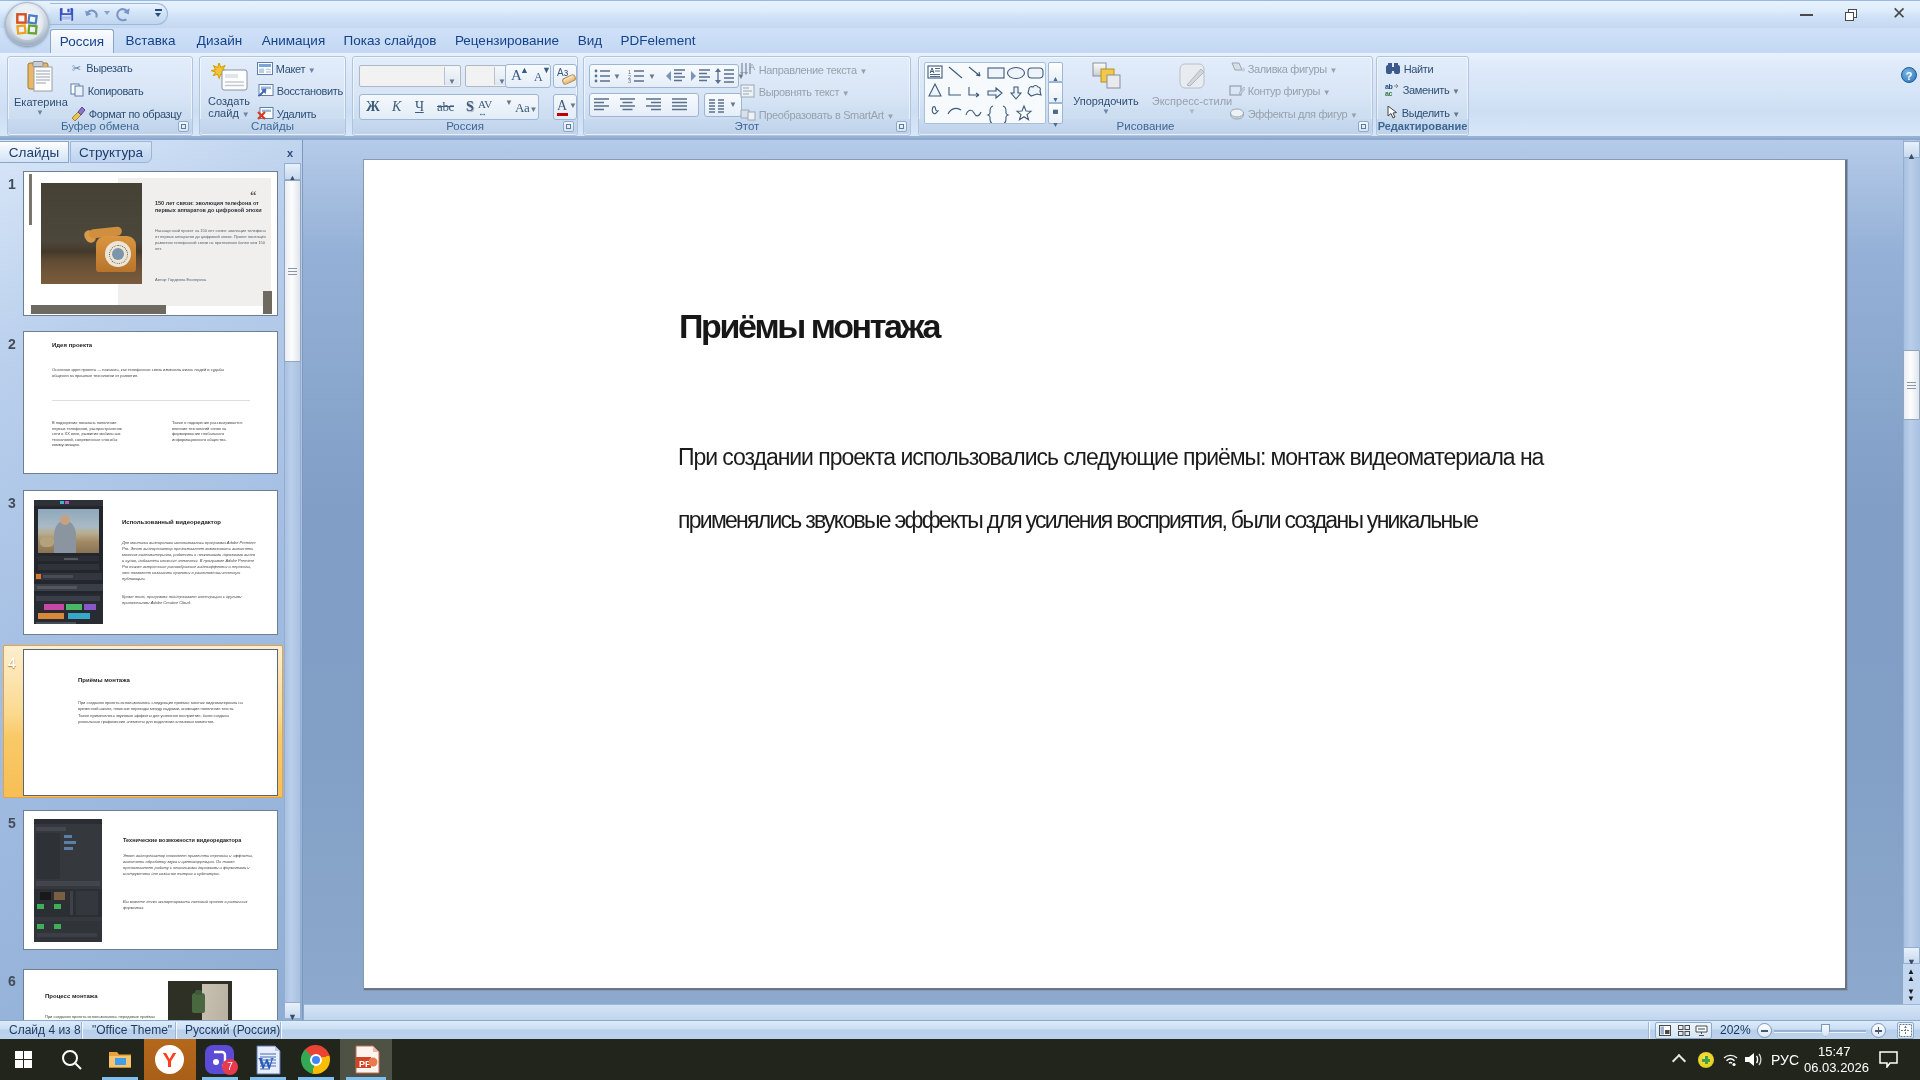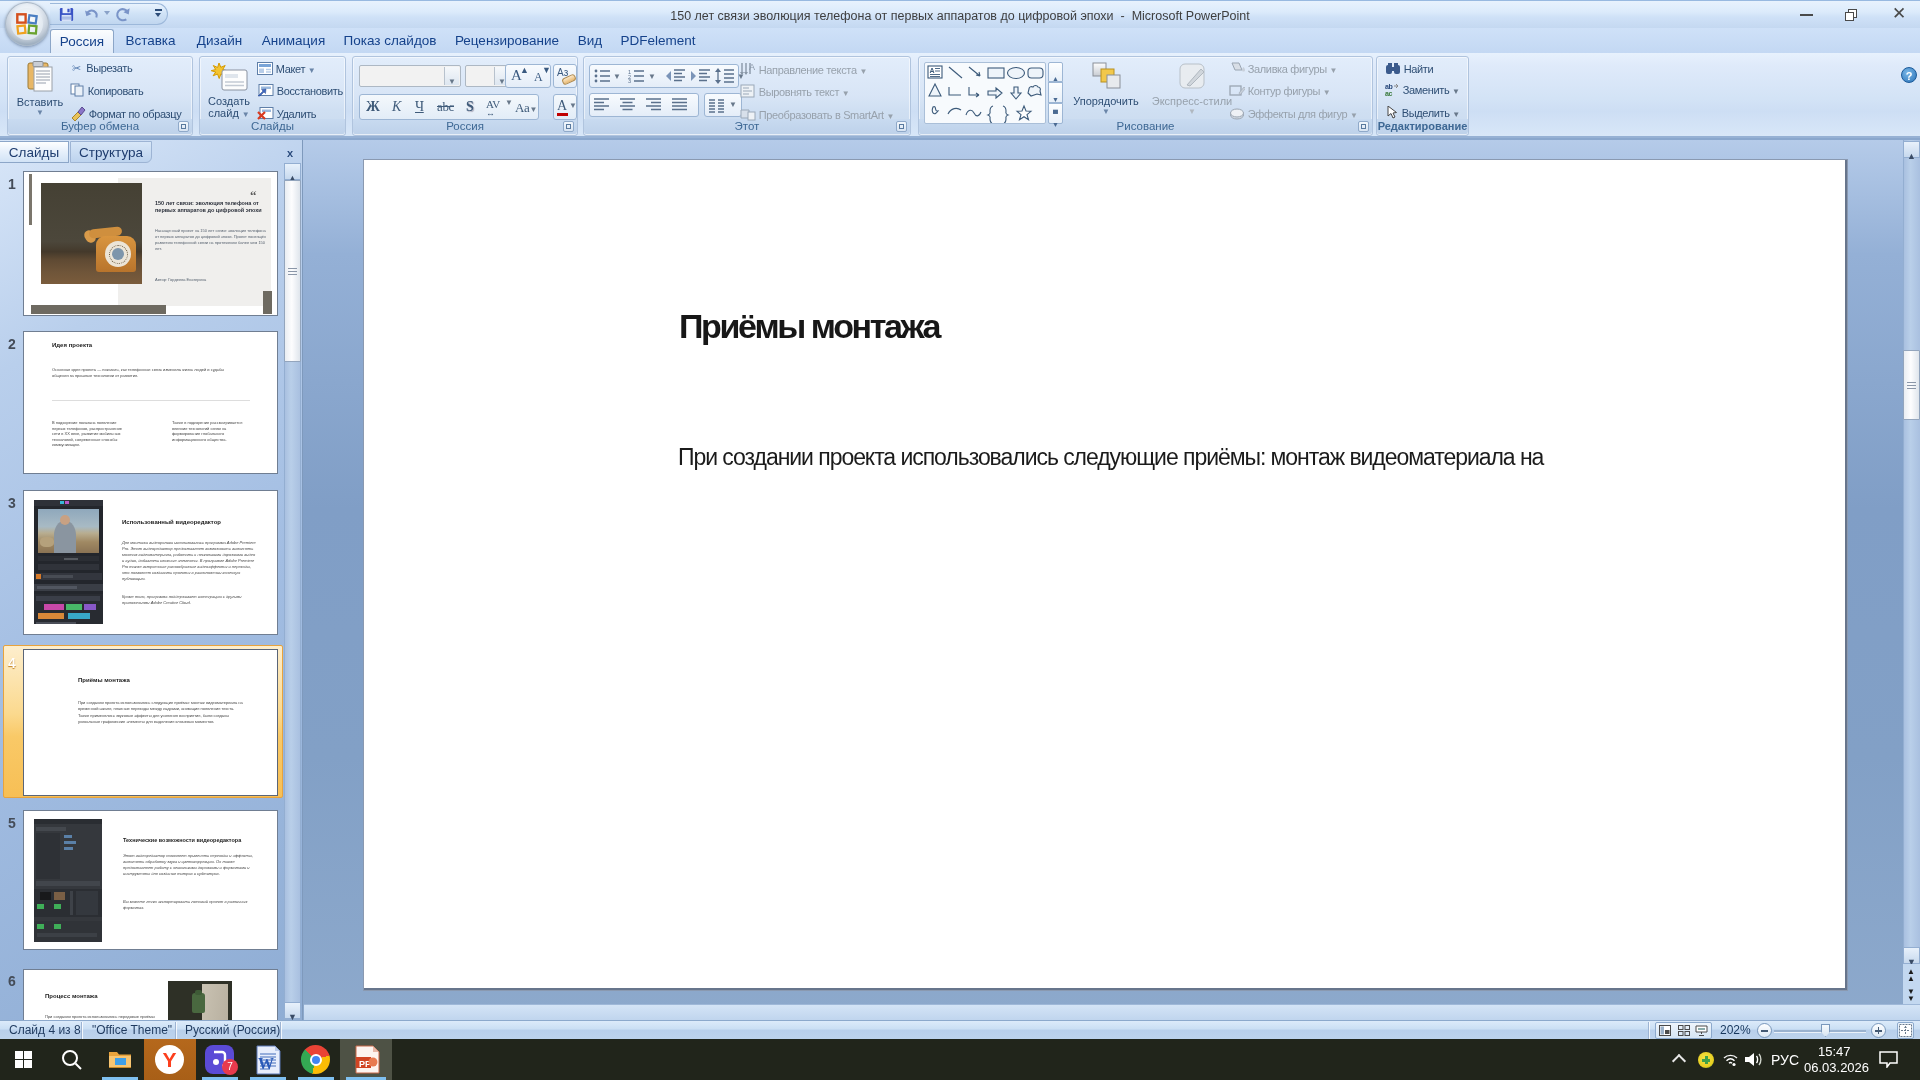--- a/index.html
+++ b/index.html
@@ -55,21 +55,20 @@
 .scell{position:absolute;top:0;height:19px;line-height:18px;}
 .ssep{position:absolute;top:1px;width:1px;height:17px;background:#9db4d3;box-shadow:1px 0 0 rgba(255,255,255,.8);}
 
 #taskbar{position:absolute;left:0;top:1039px;width:1920px;height:41px;background:#21251b;}
 .ticon{position:absolute;top:0;width:48px;height:41px;}
 .underline{position:absolute;bottom:0;left:6px;right:6px;height:3px;background:#7fc0f0;}
 .traytxt{position:absolute;color:#fff;}
 </style></head>
 <body>
 <div id="titlebar">
-  <div id="titletext">150 лет связи эволюция телефона от первых аппаратов до цифровой эпохи&nbsp; -&nbsp; Microsoft PowerPoint</div>
 
   <div class="abs" style="left:50px;top:2px;width:118px;height:22px;background:linear-gradient(#e9f3fd,#cfe2f6 50%,#c0d6ef);border:1px solid #9cb8da;border-radius:0 11px 11px 0;border-left:none;"></div>
 
   <svg class="abs" style="left:59px;top:6px" width="15" height="15" viewBox="0 0 17 17">
     <rect x="1" y="1" width="15" height="15" rx="1.5" fill="#3a53c5"></rect>
     <rect x="4" y="1" width="9" height="6" fill="#e8eefc"></rect>
     <rect x="9.5" y="2" width="2.5" height="4" fill="#3a53c5"></rect>
     <rect x="3" y="9" width="11" height="7" fill="#d7e2f8"></rect>
     <rect x="3" y="11" width="11" height="1" fill="#8aa0d8"></rect>
     <rect x="3" y="13" width="11" height="1" fill="#8aa0d8"></rect>
@@ -128,21 +127,21 @@
       <div class="launch"></div>
     <div class="bigbtn" style="left:6px;top:4px;width:52px;">
       <svg width="30" height="32" viewBox="0 0 30 32" style="margin-left:0">
         <rect x="3" y="2" width="20" height="26" rx="2" fill="#e8b766" stroke="#9c7a35"></rect>
         <rect x="8" y="0.5" width="10" height="5" rx="1" fill="#c9cdd4" stroke="#8a8f96"></rect>
         <rect x="9" y="6" width="18" height="24" fill="#fdfdfd" stroke="#9aa0a8"></rect>
         <g stroke="#b9bfc8" stroke-width="1.4">
             <path d="M11 10h14M11 13h14M11 16h14M11 19h14M11 22h10"></path>
           </g>
       </svg>
-      <div style="margin-top:1px">Вставить</div>
+      <div style="margin-top:1px">Екатерина</div>
       <div class="dar" style="margin-top:0">▼</div>
     </div>
     <div class="ritem" style="left:64px;top:5px;"><span style="color:#5a7fb0">✂</span>&nbsp; Вырезать</div>
     <div class="ritem" style="left:62px;top:26px;">
       <svg width="15" height="14" viewBox="0 0 15 14" style="vertical-align:-2px">
           <rect x="1" y="1" width="8" height="10" fill="#fff" stroke="#5f7fa8"></rect>
           <rect x="5" y="3" width="8" height="10" fill="#e9f0f8" stroke="#5f7fa8"></rect>
         </svg>
       Копировать</div>
     <div class="ritem" style="left:62px;top:49px;">
@@ -213,21 +212,21 @@
     <div class="abs" style="left:200px;top:7px;width:24px;height:24px;border:1px solid #9db6d4;border-radius:3px;background:linear-gradient(#f8fbfe,#e4edf8);">
       <span class="abs" style="left:3px;top:2px;font-size:10px;color:#3a5a80;">Aз</span>
       <div class="abs" style="left:8px;top:11px;width:14px;height:7px;background:linear-gradient(#fce8c8,#e8b870);border:1px solid #b08848;border-radius:3px;transform:rotate(-25deg);"></div>
     </div>
     <div class="abs" style="left:6px;top:37px;width:180px;height:26px;border:1px solid #9db6d4;border-radius:3px;background:linear-gradient(#f4f8fc,#e2ecf7);"></div>
     <div class="ritem" style="left:13px;top:42px;font-weight:bold;font-family:'Liberation Serif',serif;color:#3f5b7a;font-size:14px;">Ж</div>
     <div class="ritem" style="left:39px;top:42px;font-style:italic;font-family:'Liberation Serif',serif;color:#3f5b7a;font-size:14px;">К</div>
     <div class="ritem" style="left:62px;top:42px;text-decoration:underline;font-family:'Liberation Serif',serif;color:#3f5b7a;font-size:14px;">Ч</div>
     <div class="ritem" style="left:84px;top:42px;text-decoration:line-through;font-family:'Liberation Serif',serif;color:#3f5b7a;font-size:13px;">abc</div>
     <div class="ritem" style="left:113px;top:42px;font-weight:bold;font-family:'Liberation Serif',serif;color:#3f5b7a;font-size:14px;text-shadow:1px 1px 1px #aab;">S</div>
-    <div class="ritem" style="left:133px;top:41px;font-family:'Liberation Serif',serif;color:#3f5b7a;font-size:11px;">AV<br><span style="position:relative;top:-4px;font-size:9px;">↔</span></div>
+    <div class="ritem" style="left:125px;top:41px;font-family:'Liberation Serif',serif;color:#3f5b7a;font-size:11px;">AV<br><span style="position:relative;top:-4px;font-size:9px;">↔</span></div>
     <div class="ritem" style="left:152px;top:41px;font-size:8px;color:#68788a;">▼</div>
     <div class="ritem" style="left:162px;top:43px;font-family:'Liberation Serif',serif;color:#3f5b7a;font-size:13px;">Aa<span style="font-size:8px;color:#68788a;">▼</span></div>
     <div class="abs" style="left:200px;top:37px;width:24px;height:26px;border:1px solid #9db6d4;border-radius:3px;background:linear-gradient(#f4f8fc,#e2ecf7);">
       <span class="abs" style="left:3px;top:3px;font-family:'Liberation Serif',serif;color:#3f5b7a;font-size:14px;">A</span>
       <span class="abs" style="left:15px;top:6px;font-size:8px;color:#68788a;">▼</span>
       <div class="abs" style="left:3px;bottom:3px;width:11px;height:3px;background:#c00000;"></div>
     </div>
   </div>
 
   <div class="group" style="left:583px;width:328px;">
@@ -573,21 +572,21 @@
       <div class="abs" style="left:3px;top:90px;width:9px;height:1.2px;background:#8a96a8;"></div>
       <div class="abs" style="left:3px;top:93px;width:9px;height:1.2px;background:#8a96a8;"></div>
     </div>
     <div class="sbtn" style="left:284px;top:862px;"><span style="font-size:7px;color:#3c5a7c;position:relative;top:3px;">▼</span></div>
   </div>
   <div id="mainview">
     <div id="slide">
       <div id="stitle">Приёмы монтажа</div>
       <div id="sbody"><span style="letter-spacing:-1.05px">При создании проекта использовались следующие приёмы: монтаж видеоматериала на</span><br>
 <br>
-<br>
+<span style="letter-spacing:-1.73px">применялись звуковые эффекты для усиления восприятия, были созданы уникальные</span><br>
 </div>
     </div>
 
     <div id="rscroll"></div>
     <div class="sbtn" style="left:1903px;top:1px;"><span style="font-size:7px;color:#3c5a7c;position:relative;top:3px;">▲</span></div>
     <div class="abs" style="left:1903px;top:210px;width:17px;height:70px;background:linear-gradient(90deg,#e9edf2,#fdfdfe 45%,#dfe5ec);border:1px solid #93a5bd;border-radius:1px;">
       <div class="abs" style="left:3px;top:31px;width:9px;height:1.2px;background:#8a96a8;"></div>
       <div class="abs" style="left:3px;top:34px;width:9px;height:1.2px;background:#8a96a8;"></div>
       <div class="abs" style="left:3px;top:37px;width:9px;height:1.2px;background:#8a96a8;"></div>
     </div>

